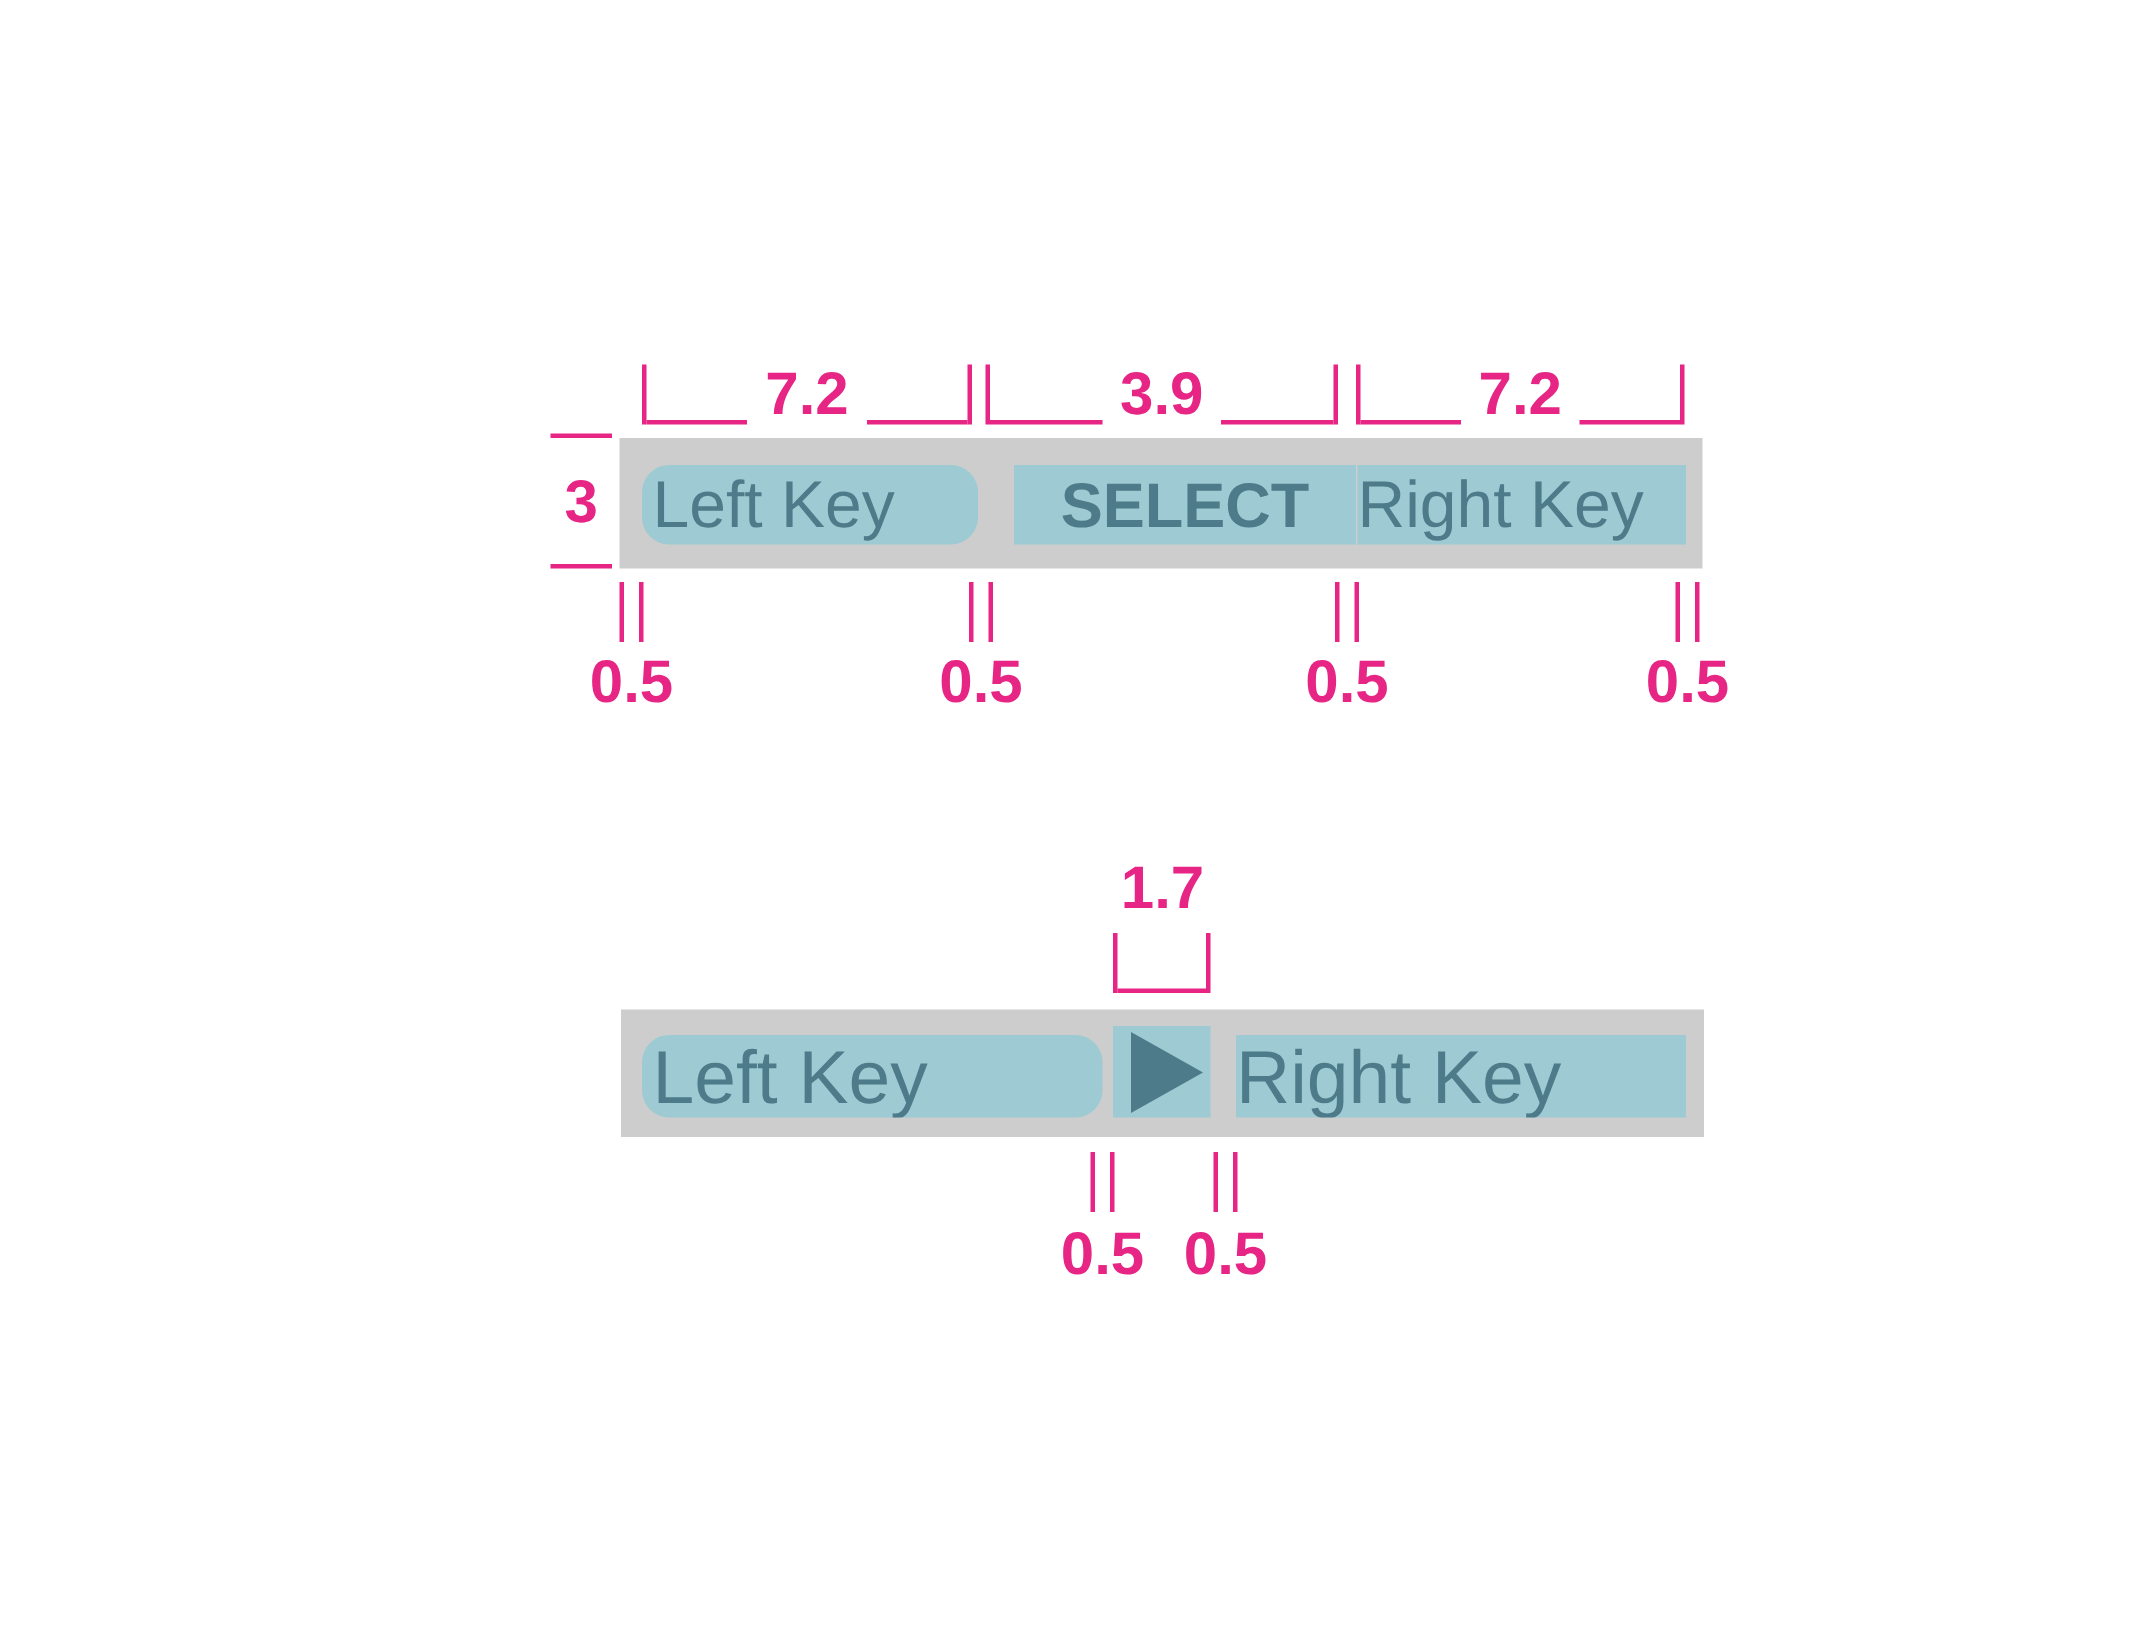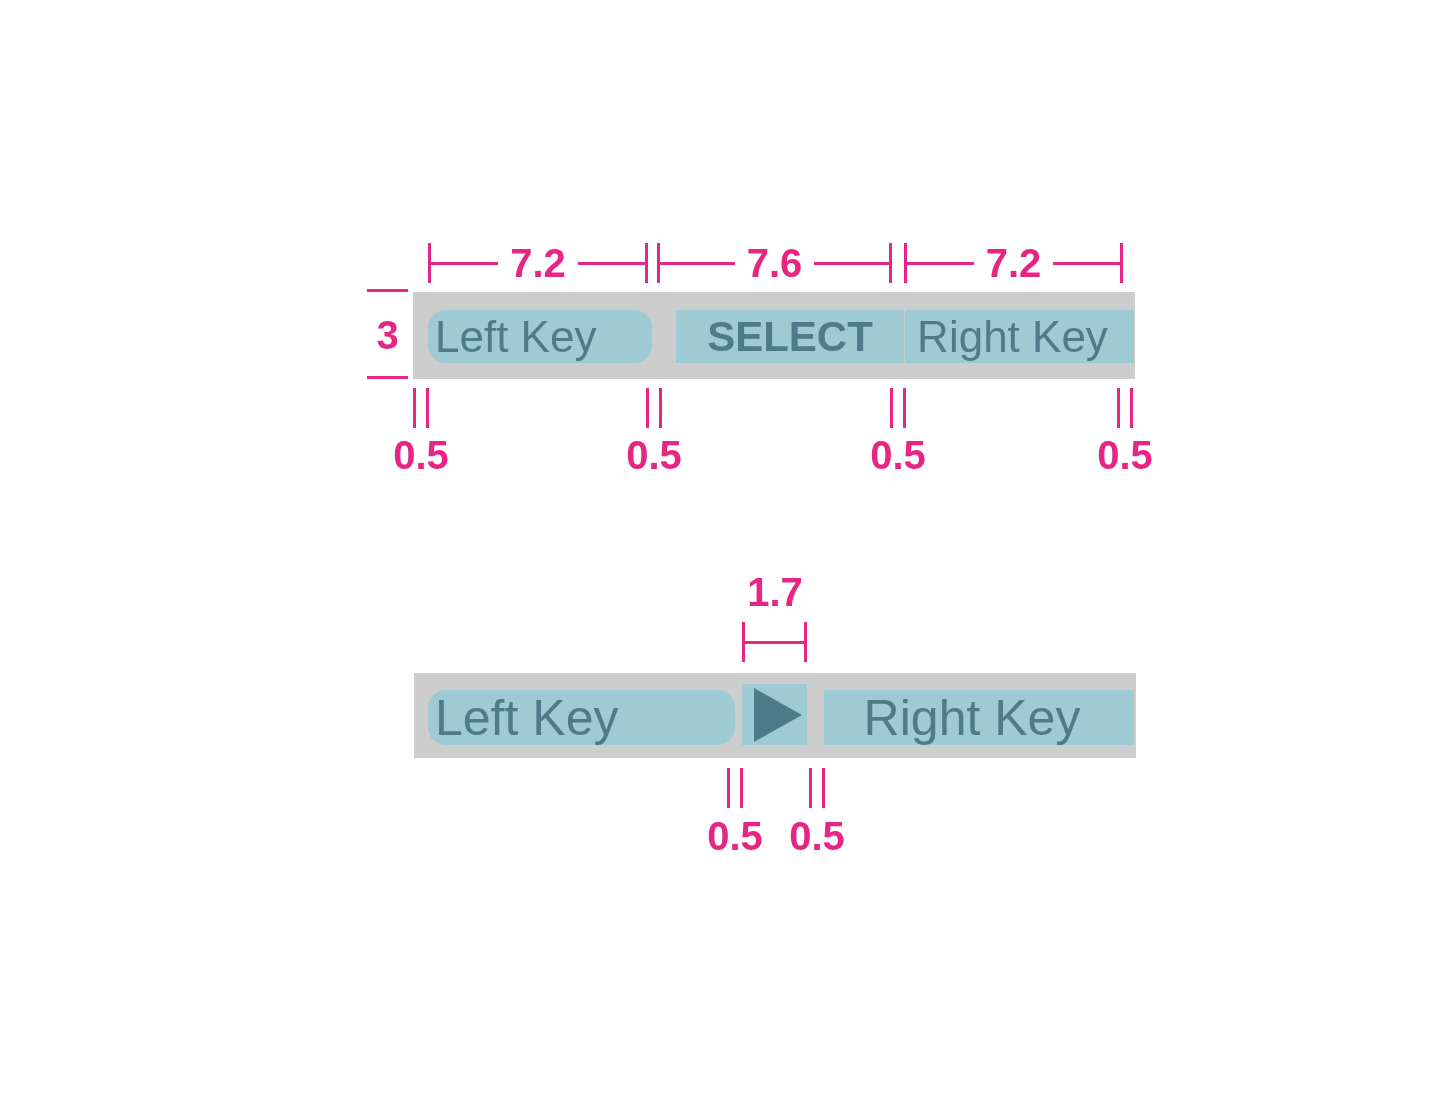--- a/index.html
+++ b/index.html
@@ -13,21 +13,21 @@
     --dimension-pink: #e62584;
     --bar-gray: #cdcdcd;
     --key-teal: #9ecad3;
     --key-text-teal: #4e7b89;
   }
 
   
   .dim-seg {
     position: absolute;
     display: flex;
-    align-items: center;
+    align-items: flex-end;
     height: 40px;
   }
   .vtick {
     width: 3px;
     height: 40px;
     background: var(--dimension-pink);
     flex: none;
   }
   .hline {
     flex: 1;
@@ -71,21 +71,21 @@
     background: var(--key-teal);
     color: var(--key-text-teal);
     display: flex;
     align-items: center;
     font-size: 44px;
     line-height: 1;
     white-space: nowrap;
     overflow: hidden;
   }
   .key.align-left  { justify-content: flex-start; padding-left: 7px; border-radius: 18px; }
-  .key.align-right { justify-content: center;  padding-right: 14px; }
+  .key.align-right { justify-content: flex-start;  padding-right: 4px; }
   .key.align-center{ justify-content: center; font-weight: 700; font-size: 42px; }
   .key.size-lg { font-size: 50px; }
   .key.icon-key { justify-content: center; }
 
   .triangle {
     width: 0;
     height: 0;
     border-top: 27px solid transparent;
     border-bottom: 27px solid transparent;
     border-left: 48px solid var(--key-text-teal);
@@ -101,21 +101,21 @@
     <span class="vtick"></span>
     <span class="hline"></span>
     <span class="dim-label">7.2</span>
     <span class="hline"></span>
     <span class="vtick"></span>
   </div>
 
   <div class="dim-seg" style="left:657px; top:243px; width:235px;">
     <span class="vtick"></span>
     <span class="hline"></span>
-    <span class="dim-label">7.6</span>
+    <span class="dim-label">3.9</span>
     <span class="hline"></span>
     <span class="vtick"></span>
   </div>
 
   <div class="dim-seg" style="left:904px; top:243px; width:219px;">
     <span class="vtick"></span>
     <span class="hline"></span>
     <span class="dim-label">7.2</span>
     <span class="hline"></span>
     <span class="vtick"></span>

